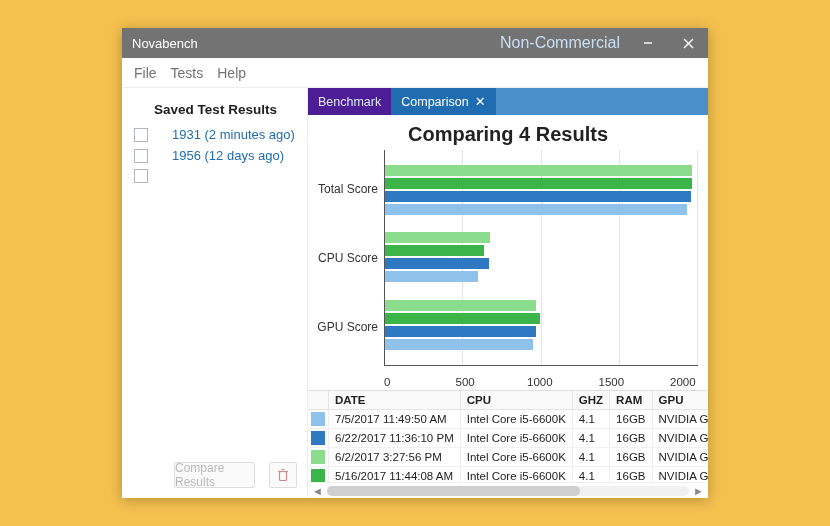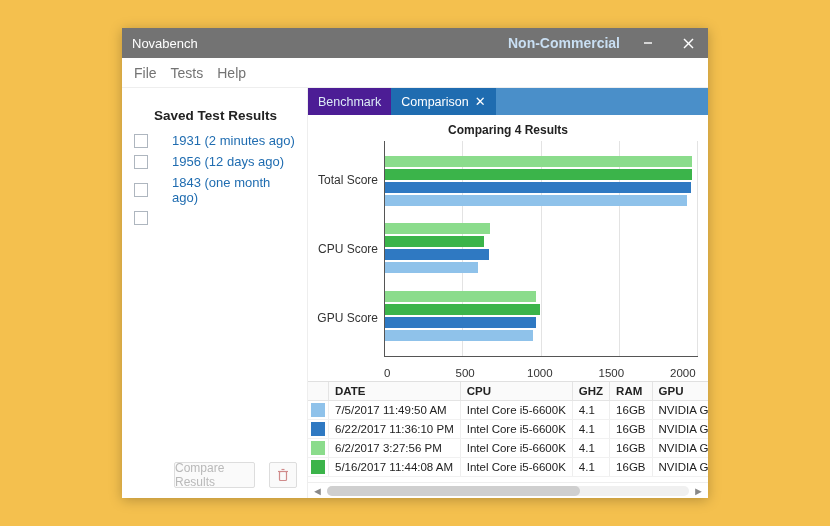--- a/index.html
+++ b/index.html
@@ -26,21 +26,21 @@
     height: 30px;
     background: #737373;
     color: #fff;
     display: flex;
     align-items: center;
     padding: 0 0 0 10px;
     font-size: 13px;
   }
   .titlebar .title { flex: 0 0 auto; font-weight: 400; }
   .titlebar .spacer { flex: 1; }
-  .titlebar .license { color: #c9dff3; font-size: 14px; margin-right: 8px; font-weight: bold; }
+  .titlebar .license { color: #c9dff3; font-size: 16px; margin-right: 8px; }
   .titlebar .win-btn {
     width: 40px; height: 30px;
     display: flex; align-items: center; justify-content: center;
     color: #fff;
   }
   .titlebar .win-btn svg { stroke: #fff; }
   .menubar {
     height: 30px;
     display: flex;
     align-items: center;
@@ -61,21 +61,21 @@
     width: 186px;
     border-right: 1px solid #eee;
     padding: 10px 10px 10px 12px;
     display: flex;
     flex-direction: column;
   }
   .sidebar h3 {
     font-size: 13.5px;
     font-weight: 600;
     text-align: center;
-    margin: 10px 0 10px 0;
+    margin: 4px 0 10px 0;
   }
   .saved-list { display: flex; flex-direction: column; gap: 6px; }
   .saved-item {
     display: flex; align-items: center; gap: 24px;
     font-size: 13px;
     color: #1f6cb0;
     cursor: pointer;
   }
   .saved-item .chk {
     width: 14px; height: 14px;
@@ -129,21 +129,21 @@
     font-size: 13px; line-height: 1;
   }
   .content {
     flex: 1;
     overflow: hidden;
     display: flex; flex-direction: column;
   }
   .chart-title {
     text-align: center;
     font-weight: 700;
-    font-size: 12px;
+    font-size: 20px;
     margin: 8px 0 4px 0;
   }
   .chart-wrap {
     height: 240px;
     padding: 0 10px 0 6px;
     position: relative;
     display: flex;
   }
   .ylabels {
     width: 70px;
@@ -252,24 +252,20 @@
     <div class="sidebar">
       <h3>Saved Test Results</h3>
       <div class="saved-list" id="saved-list">
           <div class="saved-item">
             <span class="chk"></span>
             <span>1931 (2 minutes ago)</span>
           </div>
           <div class="saved-item">
             <span class="chk"></span>
             <span>1956 (12 days ago)</span>
-          </div>
-          <div class="saved-item">
-            <span class="chk"></span>
-            <span>1843 (one month ago)</span>
           </div>
           <div class="saved-item">
             <span class="chk"></span>
           </div>
         </div>
       <div class="sidebar-footer">
         <div class="compare-btn">Compare Results</div>
         <div class="trash-btn">
           <svg width="12" height="14" fill="none" stroke-width="1.2">
             <rect x="2.5" y="3.5" width="7" height="9" rx="1"></rect>

